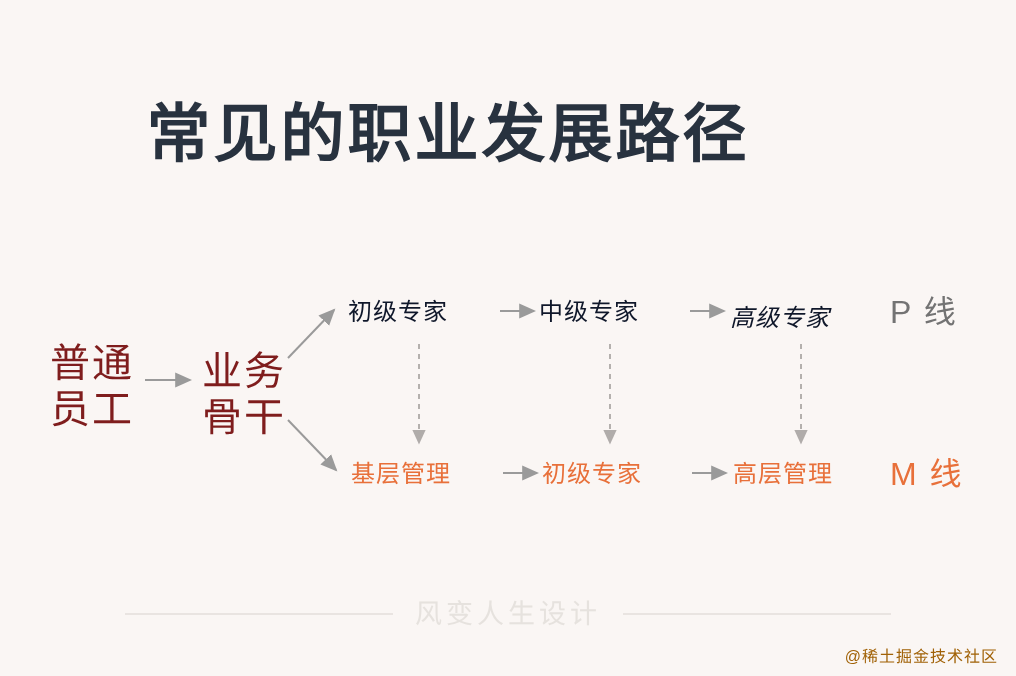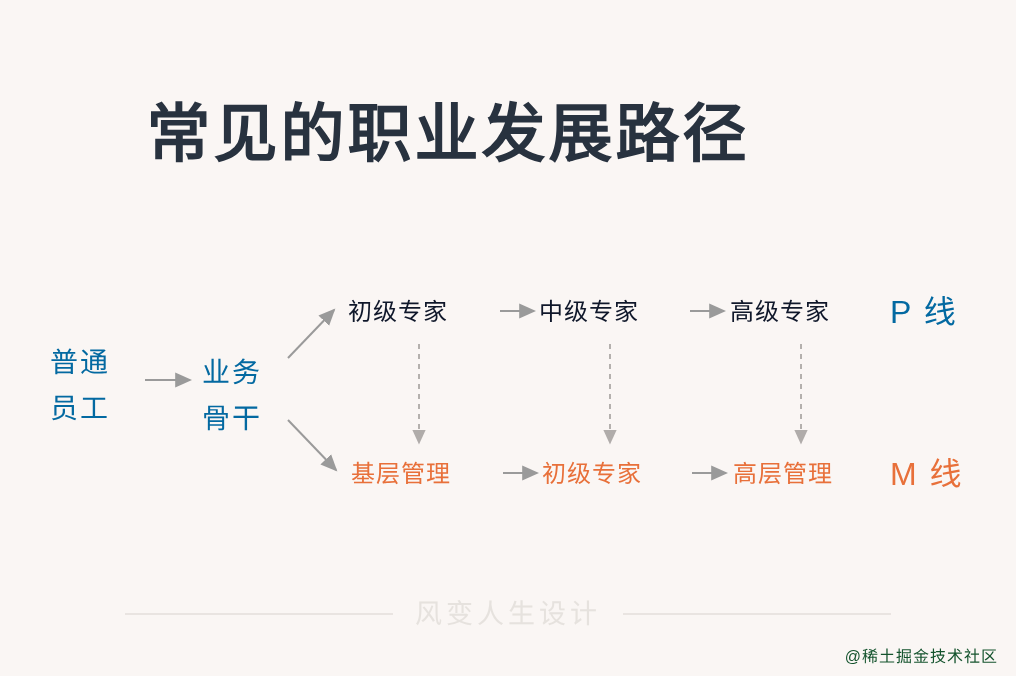--- a/index.html
+++ b/index.html
@@ -48,23 +48,23 @@
   }
 
   
   .node {
     position: absolute;
     white-space: nowrap;
     font-weight: 400;
   }
 
   .node-start {
-    font-size: 28px;
+    font-size: 40px;
     line-height: 46px;
-    color: #0369a1;
+    color: #7f1d1d;
     letter-spacing: 2px;
     text-align: left;
   }
 
   .node-p {
     font-size: 24px;
     line-height: 44px;
     color: #0f172a;
     letter-spacing: 1px;
   }
@@ -75,21 +75,21 @@
     color: #e8703a;
     letter-spacing: 1px;
   }
 
   .track-label {
     font-size: 32px;
     line-height: 44px;
     letter-spacing: 2px;
     white-space: nowrap;
   }
-  .track-label.p { color: #0369a1; }
+  .track-label.p { color: #737373; }
   .track-label.m { color: #e8703a; }
 
   
   .footer {
     position: absolute;
     left: 0;
     top: 596px;
     width: 1016px;
     display: flex;
     align-items: center;
@@ -110,21 +110,21 @@
     white-space: nowrap;
   }
 
   .attribution {
     position: absolute;
     right: 18px;
     top: 646px;
     font-size: 16px;
     line-height: 22px;
     letter-spacing: 1px;
-    color: #14532d;
+    color: #a16207;
     white-space: nowrap;
   }
 </style>
 </head>
 <body>
 
 <div class="slide">
 
   <div class="title">常见的职业发展路径</div>
 
@@ -180,21 +180,21 @@
     <div>员工</div>
   </div>
 
   <div class="node node-start" style="left:202px; top:352px;font-family:Liberation Mono, monospace;">
     <div>业务</div>
     <div>骨干</div>
   </div>
 
   <div class="node node-p" style="left:348px; top:290px;">初级专家</div>
   <div class="node node-p" style="left:539px; top:290px;">中级专家</div>
-  <div class="node node-p" style="left:730px; top:290px;">高级专家</div>
+  <div class="node node-p" style="left:730px; top:296px;font-style:italic;">高级专家</div>
   <div class="track-label p" style="position:absolute; left:890px; top:290px;">P 线</div>
 
   <div class="node node-m" style="left:351px; top:452px;">基层管理</div>
   <div class="node node-m" style="left:542px; top:452px;">初级专家</div>
   <div class="node node-m" style="left:733px; top:452px;">高层管理</div>
   <div class="track-label m" style="position:absolute; left:890px; top:452px;">M 线</div>
 
   <div class="footer">
     <div class="footer-rule"></div>
     <div class="footer-text">风变人生设计</div>

